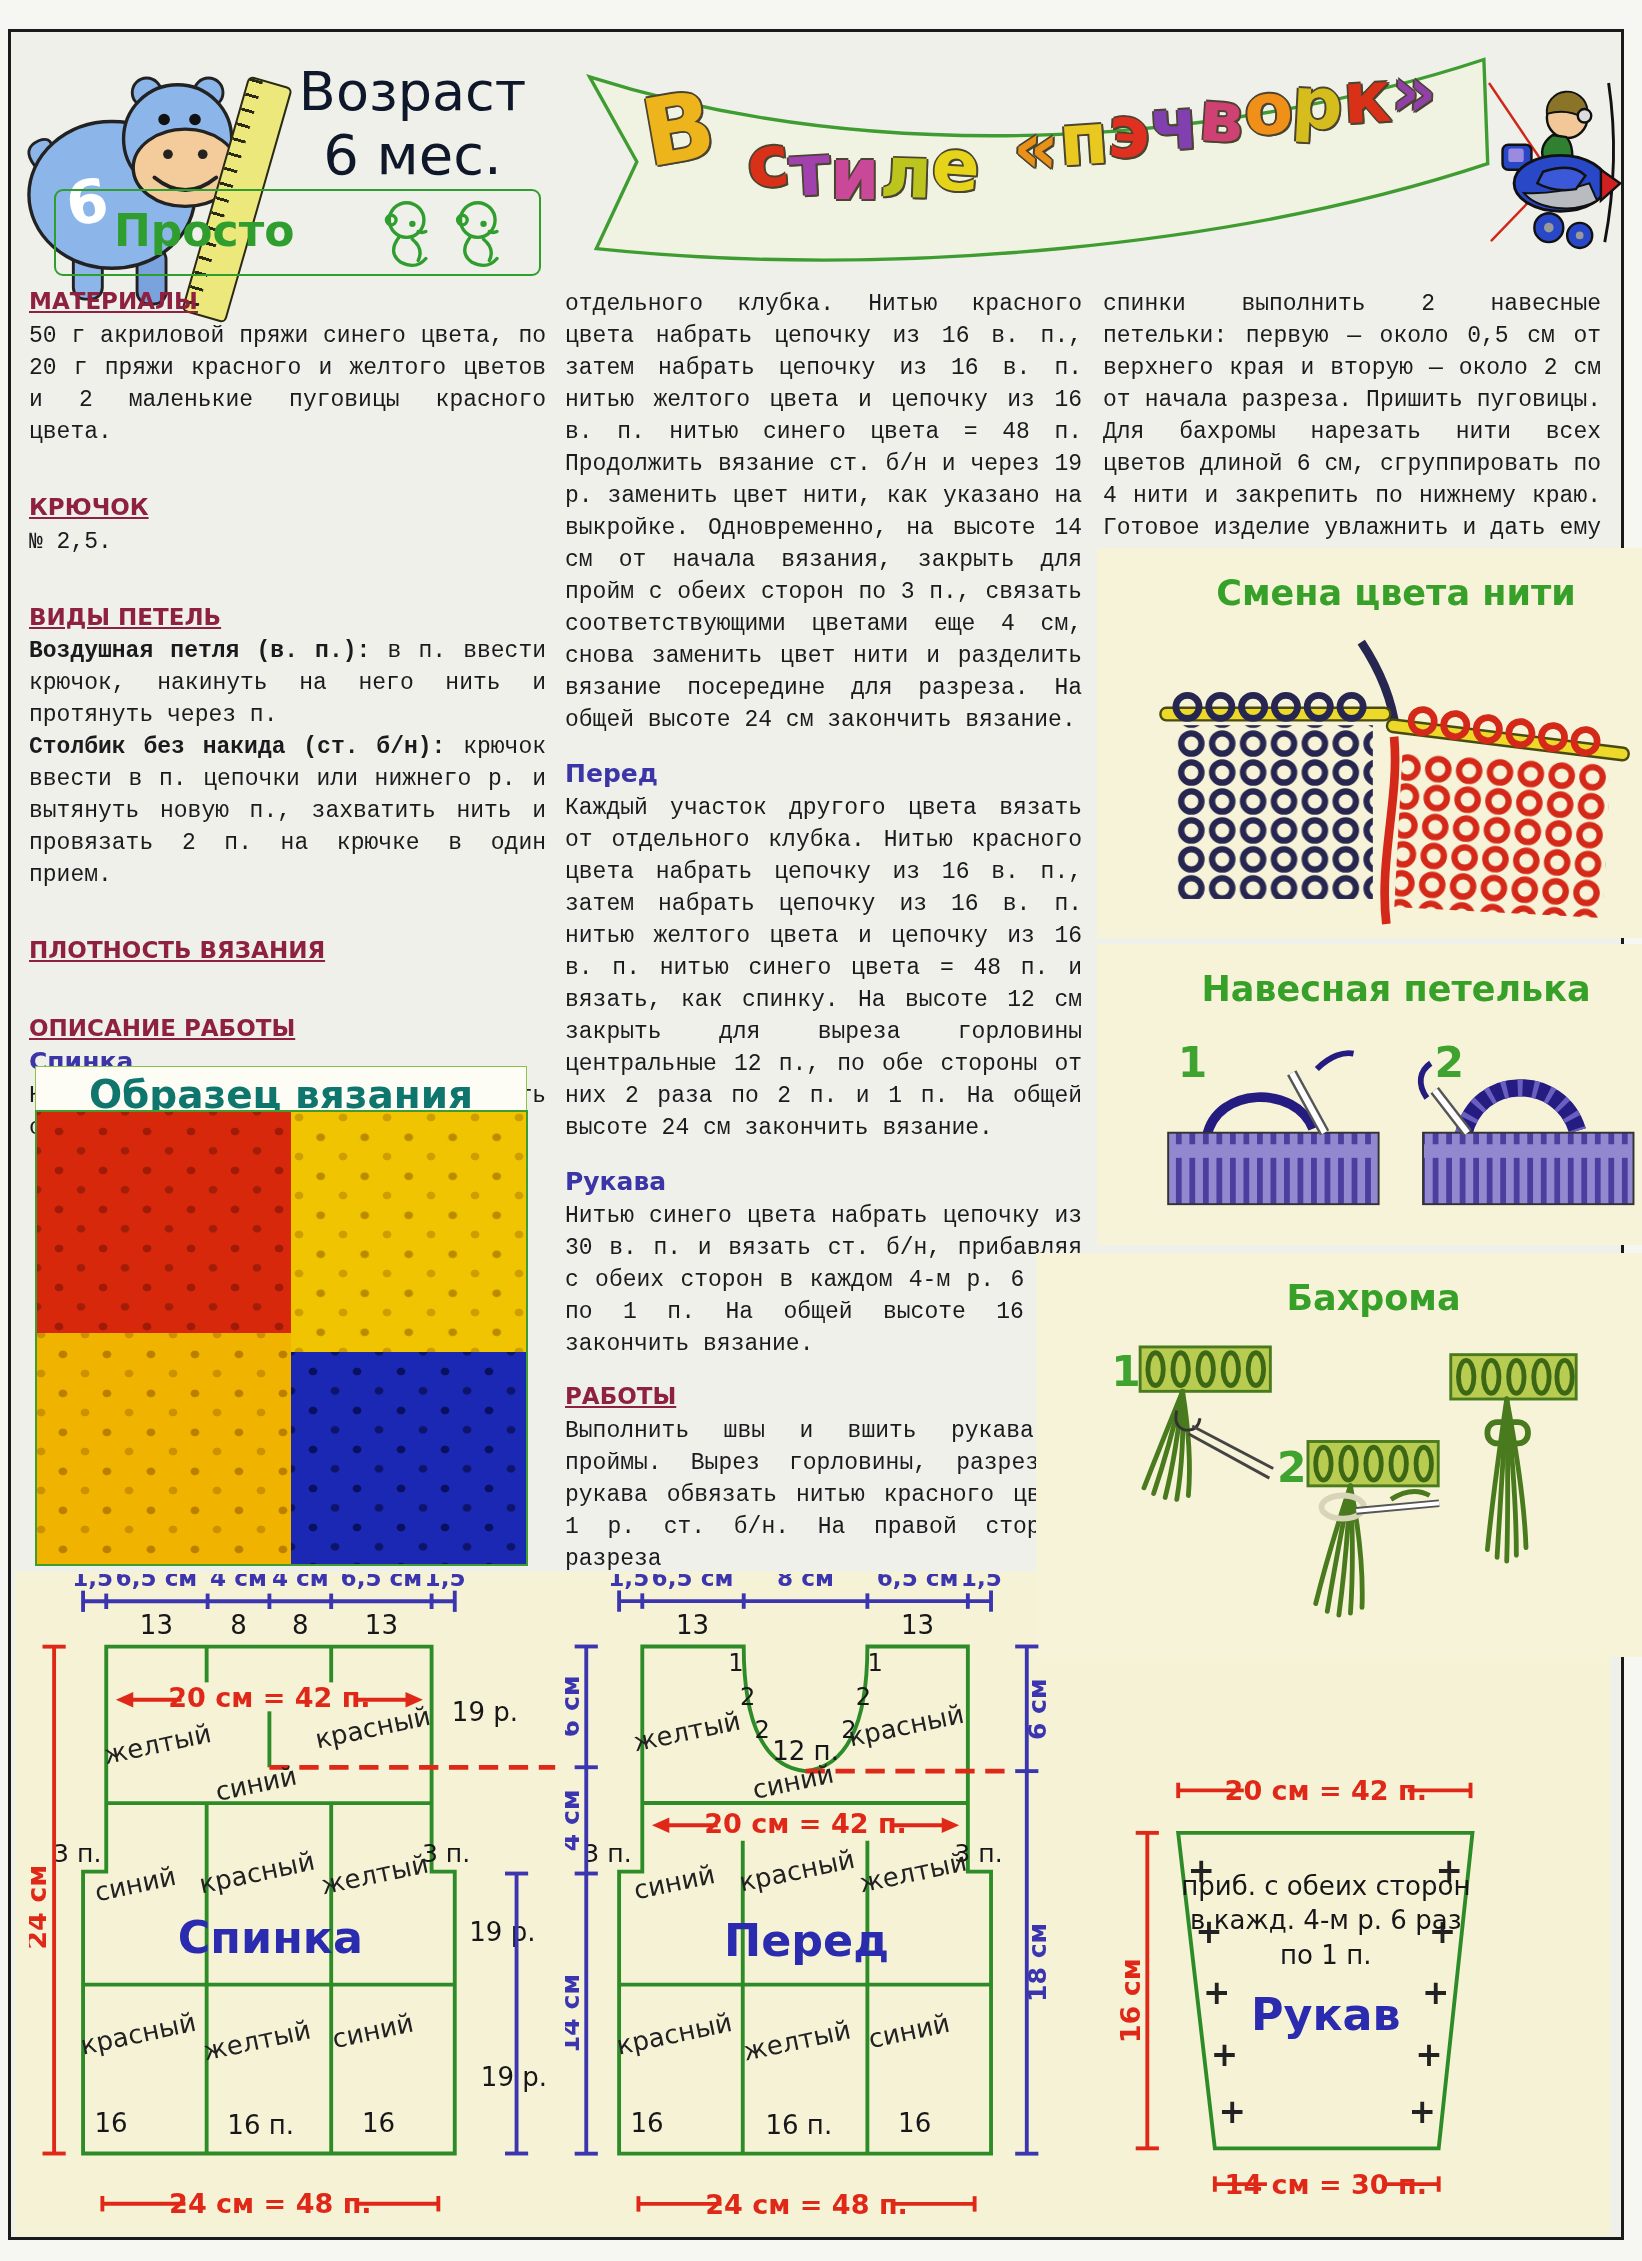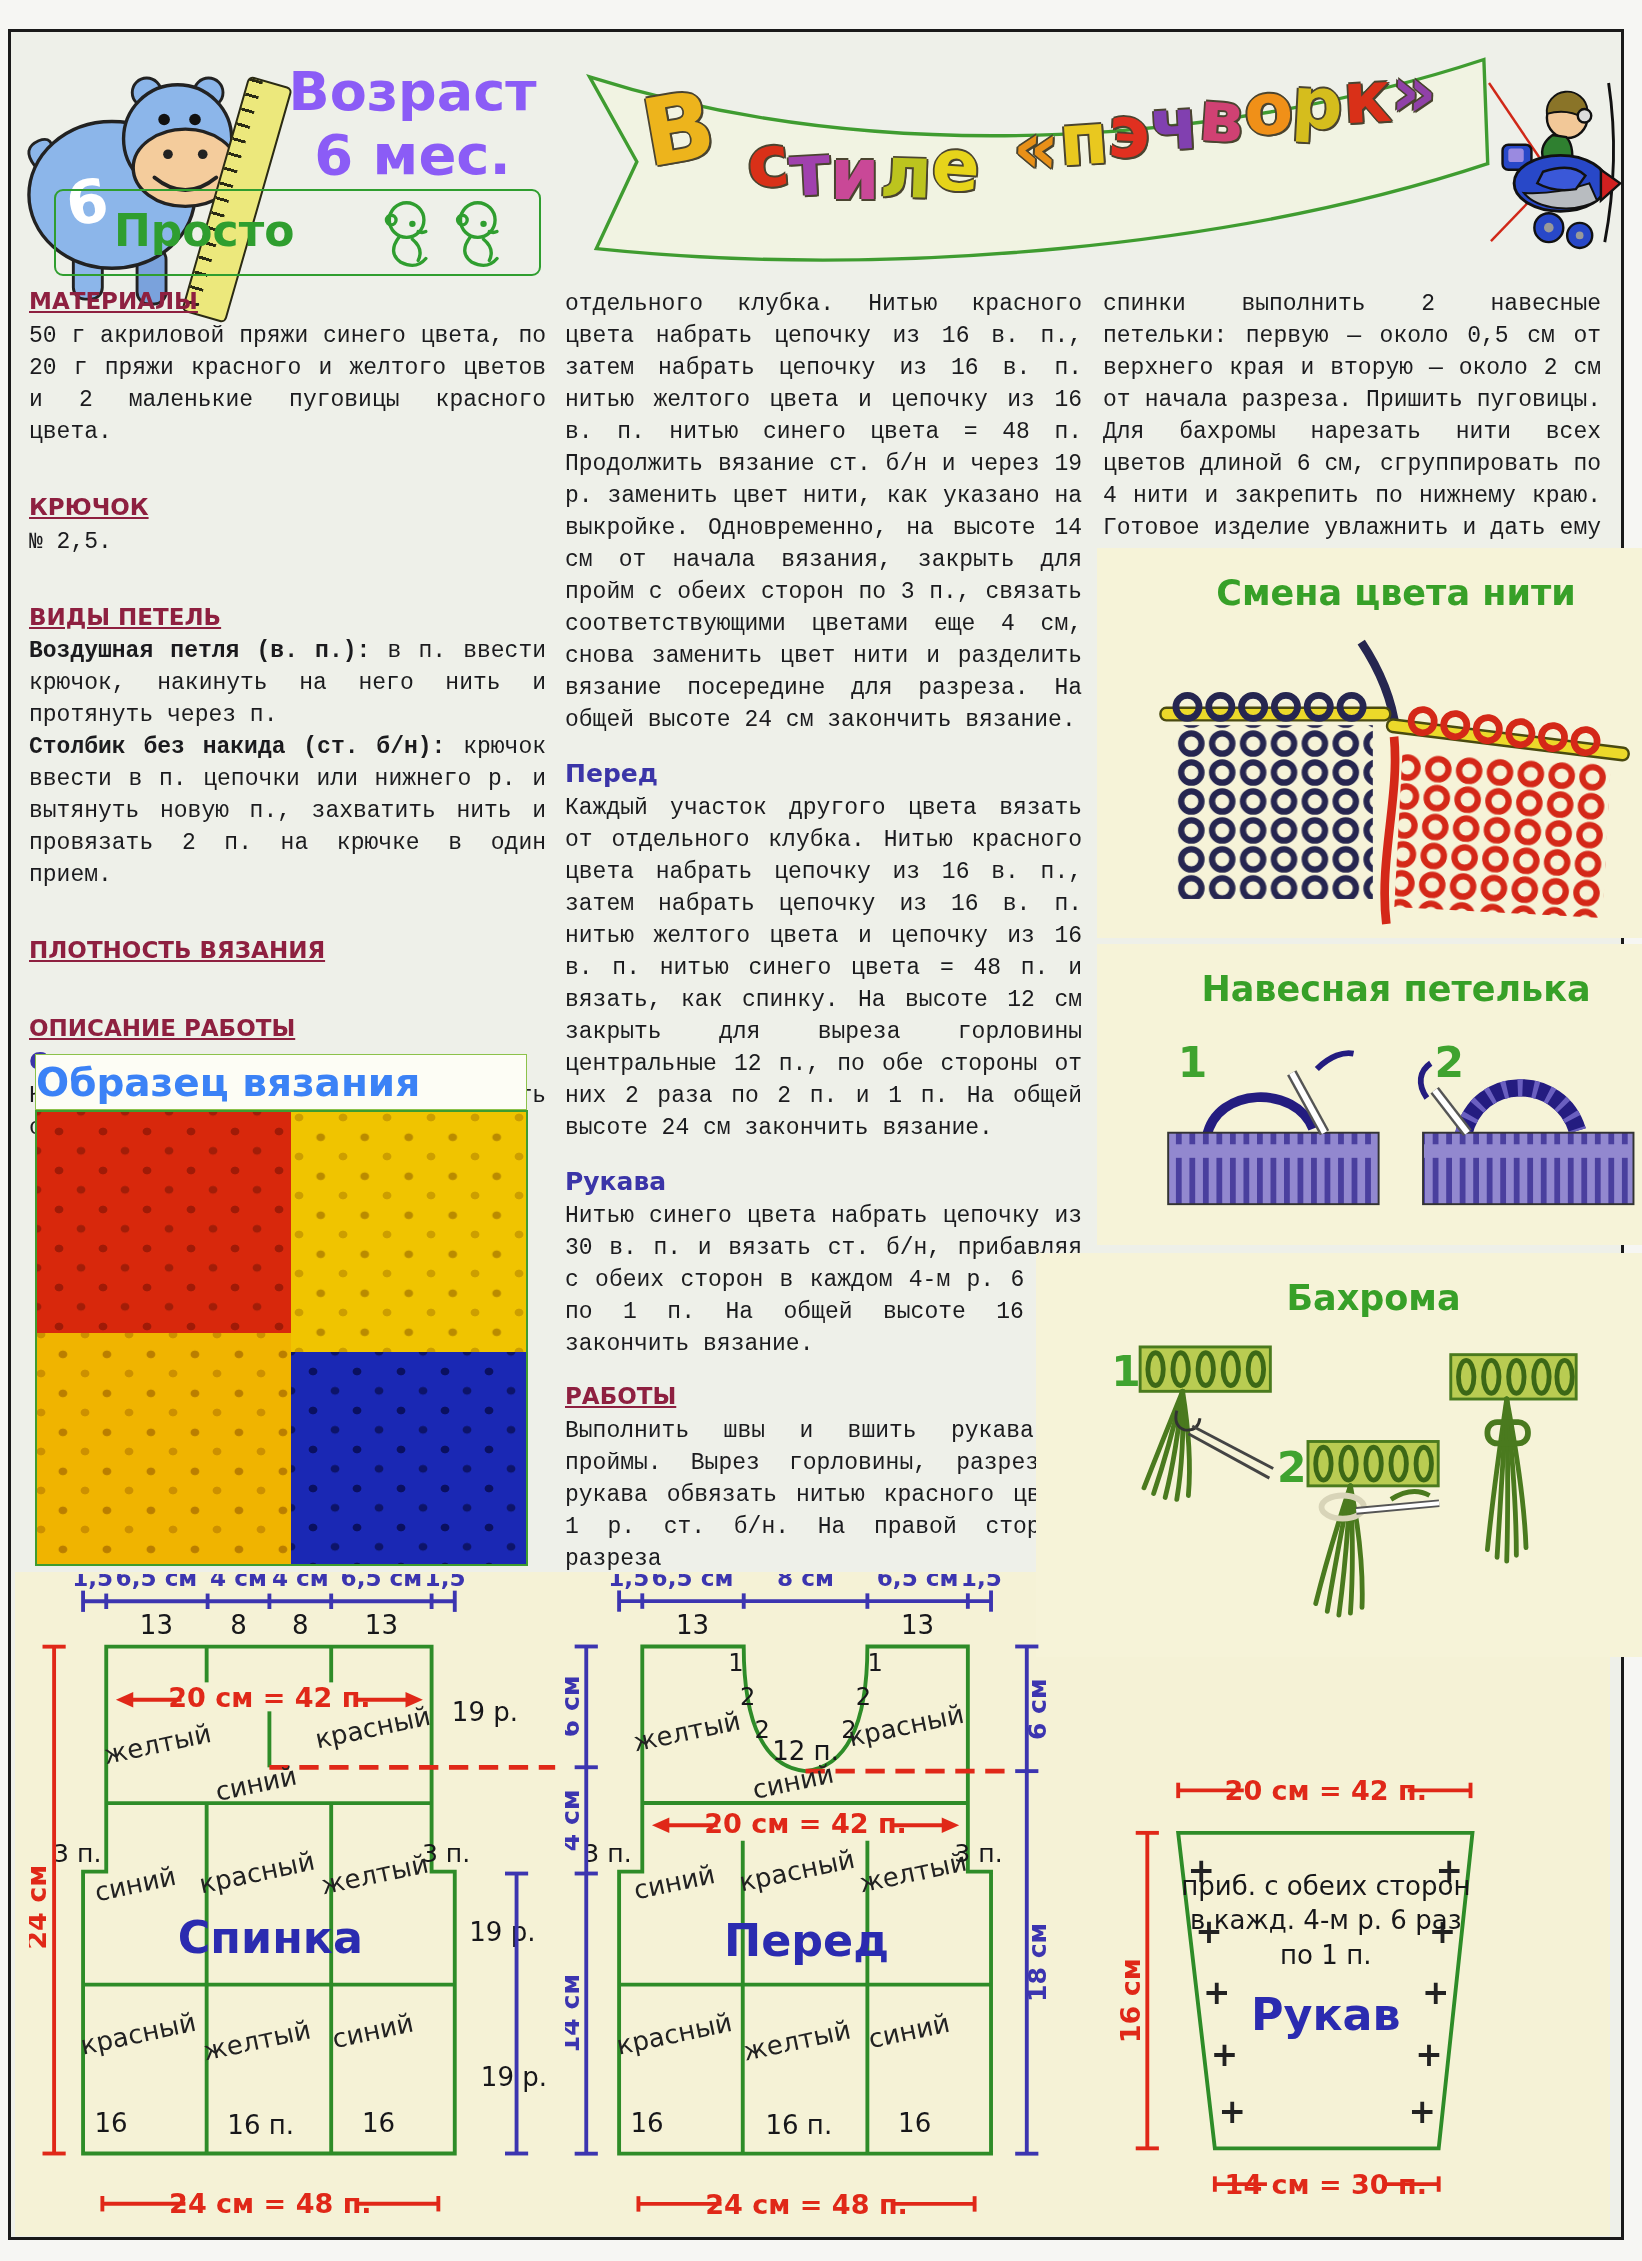--- a/index.html
+++ b/index.html
@@ -7,27 +7,27 @@
   .abs{position:absolute;}
   .frame{position:absolute;left:7.7px;top:29px;width:1610px;height:2205px;border:3.9px solid #1a1a1a;background:#eef0e9;}
   .band{position:absolute;left:15.4px;top:1572px;width:1595px;height:664px;background:#f5f2d6;}
   .panel{position:absolute;background:#f6f3d8;padding-left:48px;}
   .panel-title{color:#37a028;font-size:35px;font-weight:bold;text-align:center;padding-top:25px;}
   .bt{font-size:23px;line-height:32px;color:#1b1b1e;text-align:justify;margin:0 0 0 0;font-family:Liberation Mono, monospace;}
   .gap{height:23px;}
   .mh{color:#8e2040;font-weight:bold;font-size:23px;text-decoration:underline;margin:0 0 5.8px 0;}
   .sh{color:#3b35a8;font-weight:bold;font-size:25px;margin:0 0 3.9px 0;}
   .bld{font-weight:bold;}
-  .age{color:#8b5cf6;font-weight:bold;line-height:1.05;}
+  .age{color:#0f172a;font-weight:normal;line-height:1.05;}
   .banner-letters{display:flex;align-items:flex-start;justify-content:center;}
   .bl{font-weight:bold;font-size:71px;line-height:1;
       text-shadow:1.9px 0 0 #4a4430,-1.9px 0 0 #4a4430,0 1.9px 0 #4a4430,0 -1.9px 0 #4a4430,1.9px 1.9px 0 #4a4430;}
   .prosto-box{border:2.9px solid #2f9e2f;border-radius:9px;}
-  .sample-head{background:#fdfdf5;border:1.9px solid #8cc24a;display:flex;align-items:center;justify-content:flex-start;
-      color:#3b82f6;font-size:39px;font-weight:bold;}
+  .sample-head{background:#fdfdf5;border:1.9px solid #8cc24a;display:flex;align-items:center;justify-content:center;
+      color:#0f766e;font-size:39px;font-weight:bold;margin-top:12px;}
   .photo{border:2.9px solid #3f9c30;background:#d8280c;}
   .q{position:absolute;}
   .q.red{background:#d8280c;background-image:radial-gradient(rgba(90,10,0,.45) 3.9px,transparent 4.8px),radial-gradient(rgba(60,10,0,.35) 3.9px,transparent 4.8px);background-size:44px 39px,44px 39px;background-position:0 0,22px 19.3px;}
   .q.yel1{background:#f0c400;background-image:radial-gradient(rgba(120,70,0,.45) 3.9px,transparent 4.8px),radial-gradient(rgba(120,70,0,.3) 3.9px,transparent 4.8px);background-size:44px 39px,44px 39px;background-position:7.7px 5.8px,30px 25px;}
   .q.yel2{background:#f0b400;background-image:radial-gradient(rgba(120,60,0,.45) 3.9px,transparent 4.8px),radial-gradient(rgba(120,60,0,.3) 3.9px,transparent 4.8px);background-size:44px 39px,44px 39px;background-position:3.9px 1.9px,26px 21px;}
   .q.blu{background:#1a28b4;background-image:radial-gradient(rgba(0,0,40,.6) 3.9px,transparent 4.8px),radial-gradient(rgba(0,0,30,.5) 3.9px,transparent 4.8px);background-size:44px 39px,44px 39px;background-position:0 0,22px 19.3px;}
   svg text{font-family:"DejaVu Sans",sans-serif;}
   .ruler{background:#ece87c;border:2.9px solid #2a2a14;border-radius:5.8px;
     background-image:repeating-linear-gradient(to bottom,#2a2a14 0 2.9px,transparent 2.9px 15.4px);
     background-size:13.5px 100%;background-repeat:no-repeat;}

